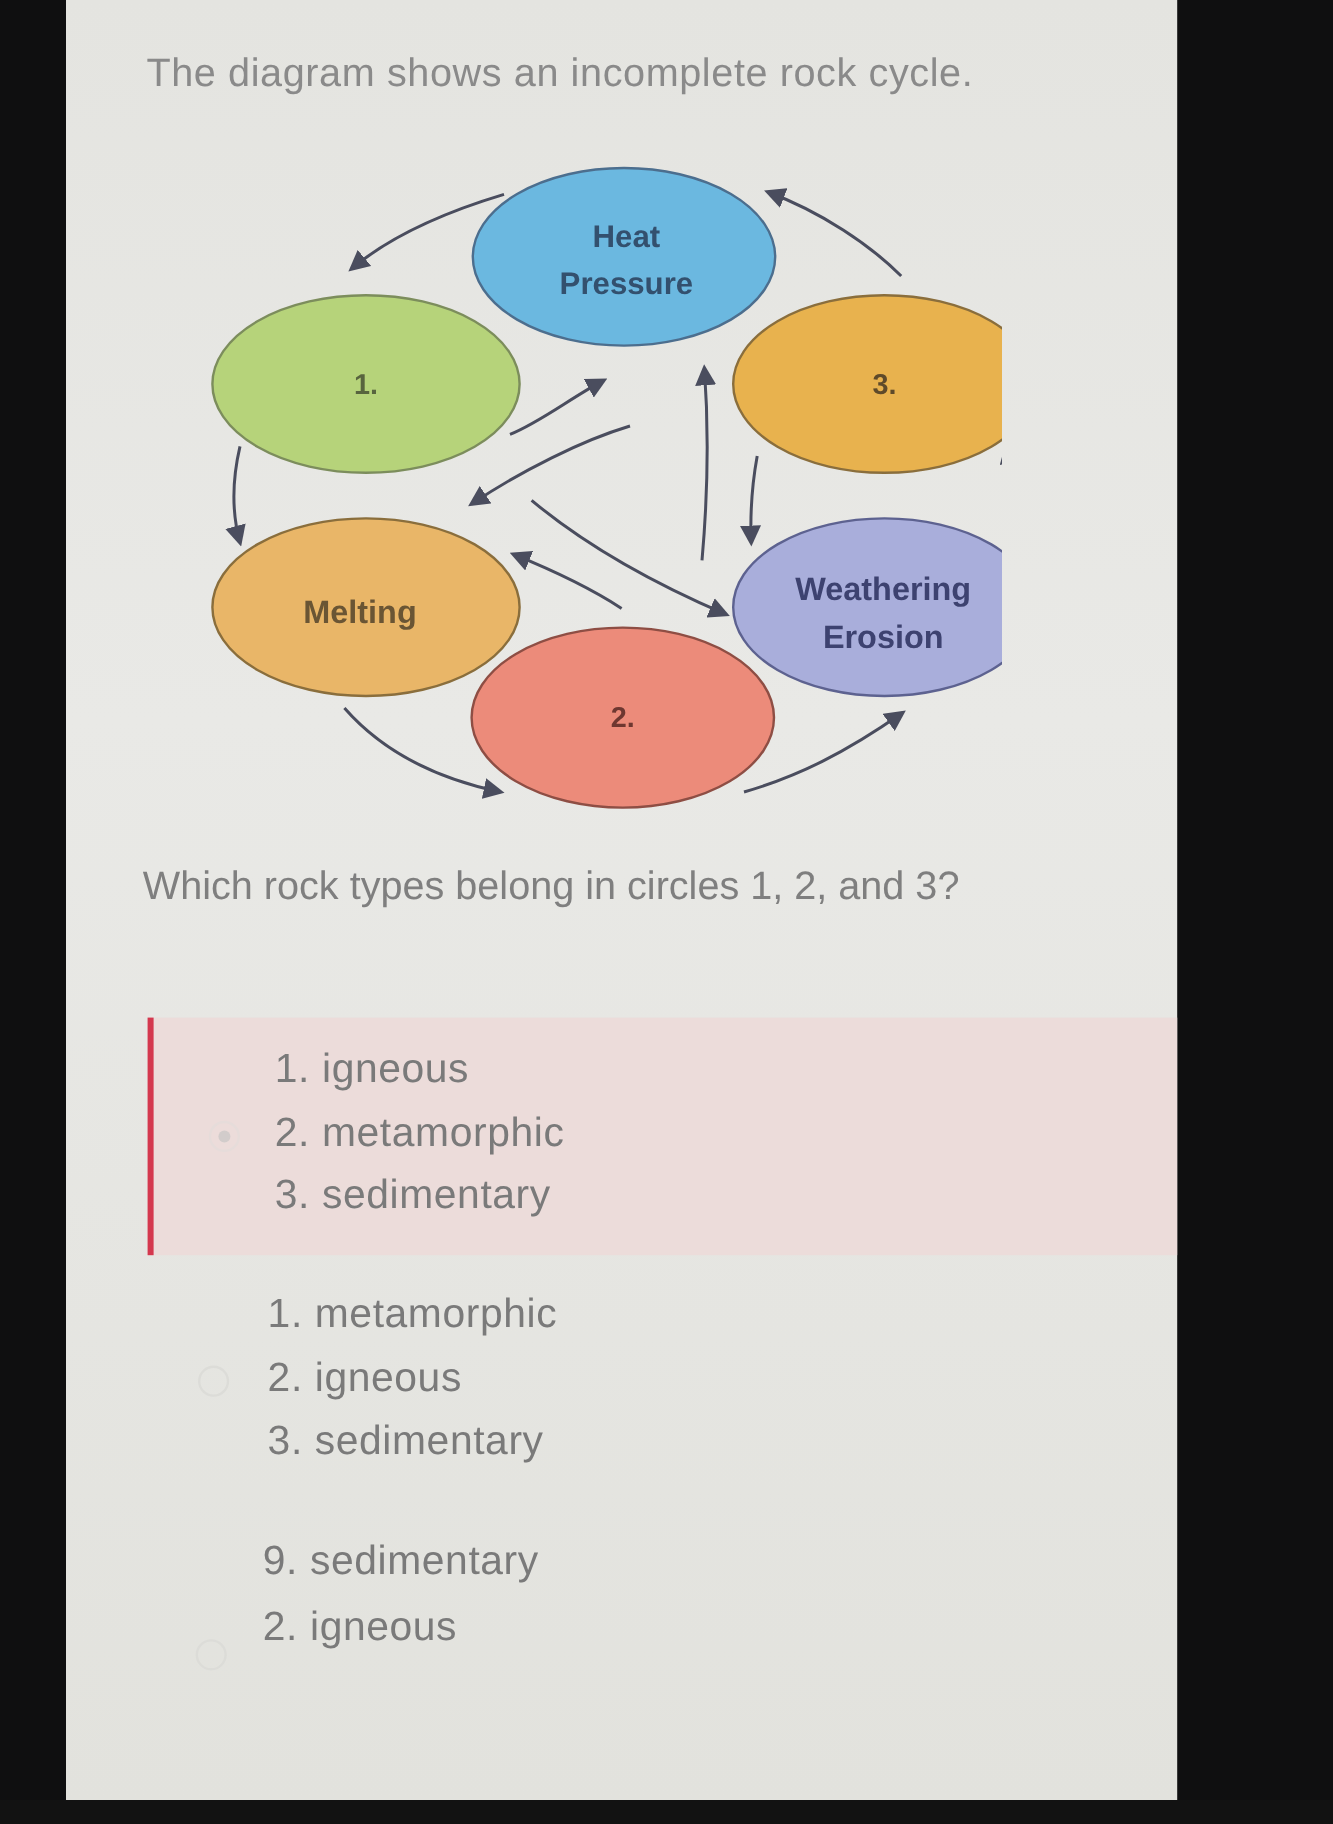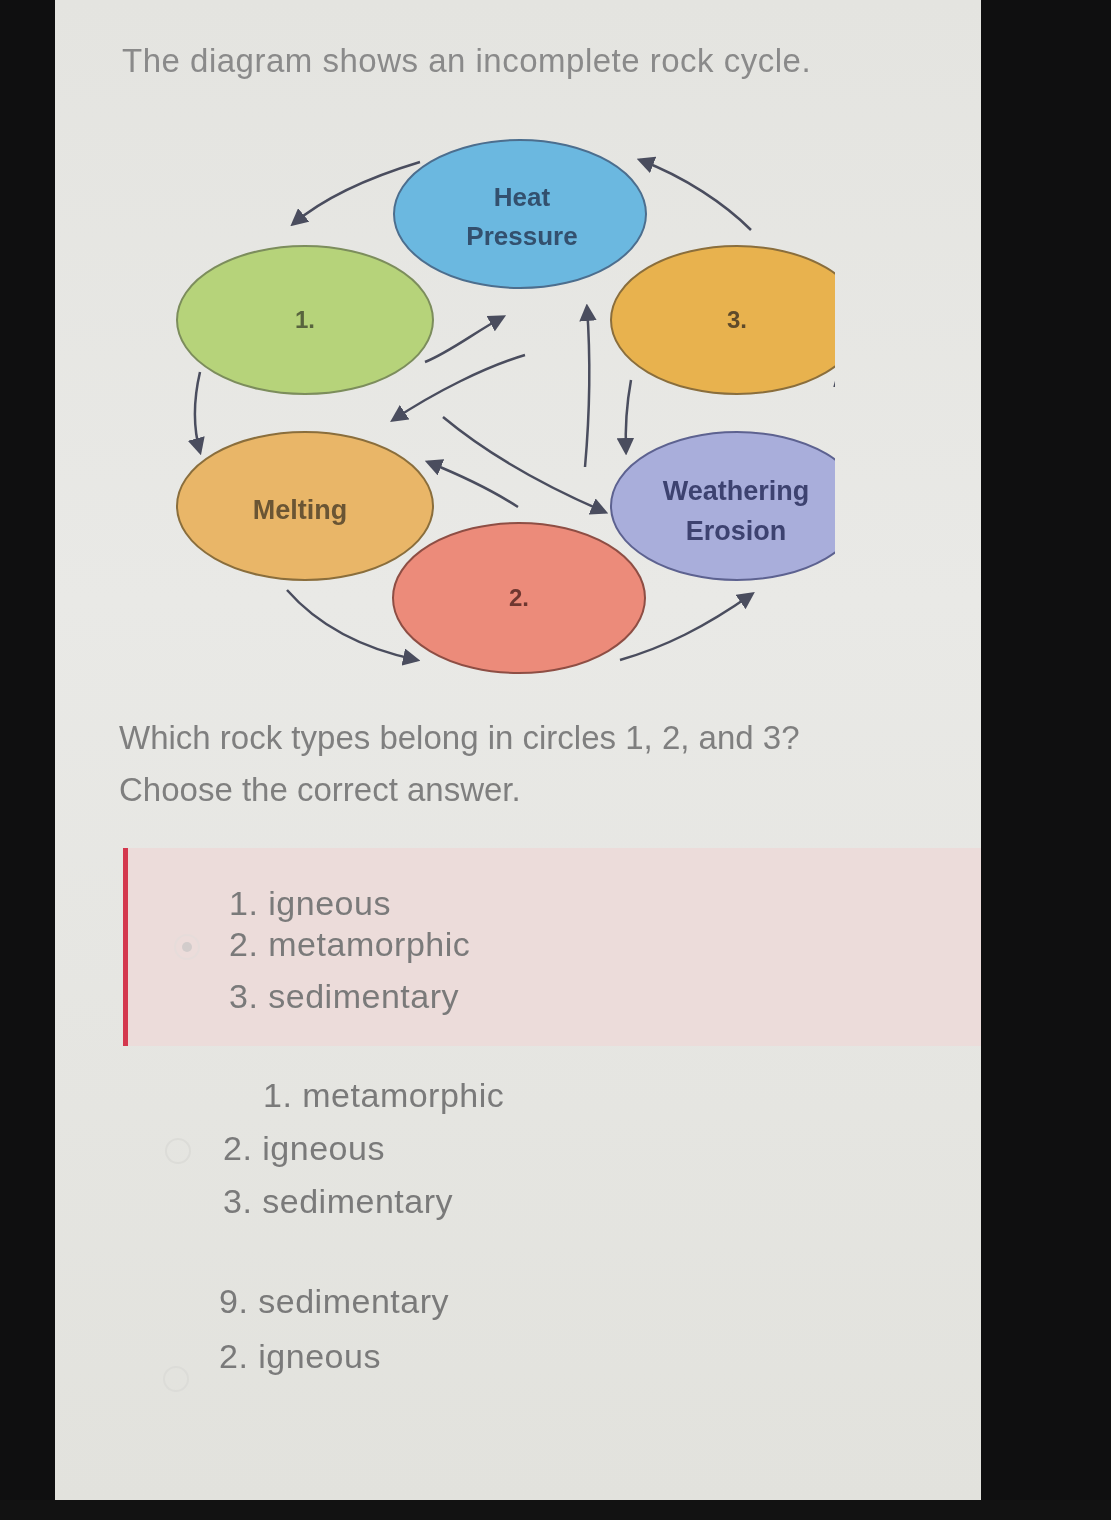--- a/index.html
+++ b/index.html
@@ -105,33 +105,32 @@
 
       <g>
         <ellipse cx="404" cy="466" rx="126" ry="75" fill="#ec8b7a" stroke="#8e4e44" stroke-width="2"></ellipse>
         <text x="404" y="474" text-anchor="middle" font-family="Liberation Sans, sans-serif" font-weight="bold" font-size="24" fill="#6e3730">2.</text>
       </g>
     </svg>
   </div>
 
   <div class="question">
     <div>Which rock types belong in circles 1, 2, and 3?</div>
-    <div>Choose the correct answer.</div>
   </div>
 
   <div class="option selected" style="top:848px; height:198px;">
     <span class="radio checked" style="left:46px; top:86px;"></span>
-    <span class="opt-line" style="left:101px; top:24px;margin-top:12px;">1. igneous</span>
+    <span class="opt-line" style="left:101px; top:24px;">1. igneous</span>
     <span class="opt-line" style="left:101px; top:77px;">2. metamorphic</span>
     <span class="opt-line" style="left:101px; top:129px;">3. sedimentary</span>
   </div>
 
   <div class="option" style="top:1066px; height:170px;">
     <span class="radio" style="left:42px; top:72px;"></span>
-    <span class="opt-line" style="left:100px; top:10px;margin-left:40px;">1. metamorphic</span>
+    <span class="opt-line" style="left:100px; top:10px;">1. metamorphic</span>
     <span class="opt-line" style="left:100px; top:63px;">2. igneous</span>
     <span class="opt-line" style="left:100px; top:116px;">3. sedimentary</span>
   </div>
 
   <div class="option" style="top:1270px; height:215px;">
     <span class="radio" style="left:40px; top:96px;"></span>
     <span class="opt-line" style="left:96px; top:12px;">9. sedimentary</span>
     <span class="opt-line" style="left:96px; top:67px;">2. igneous</span>
   </div>
 

